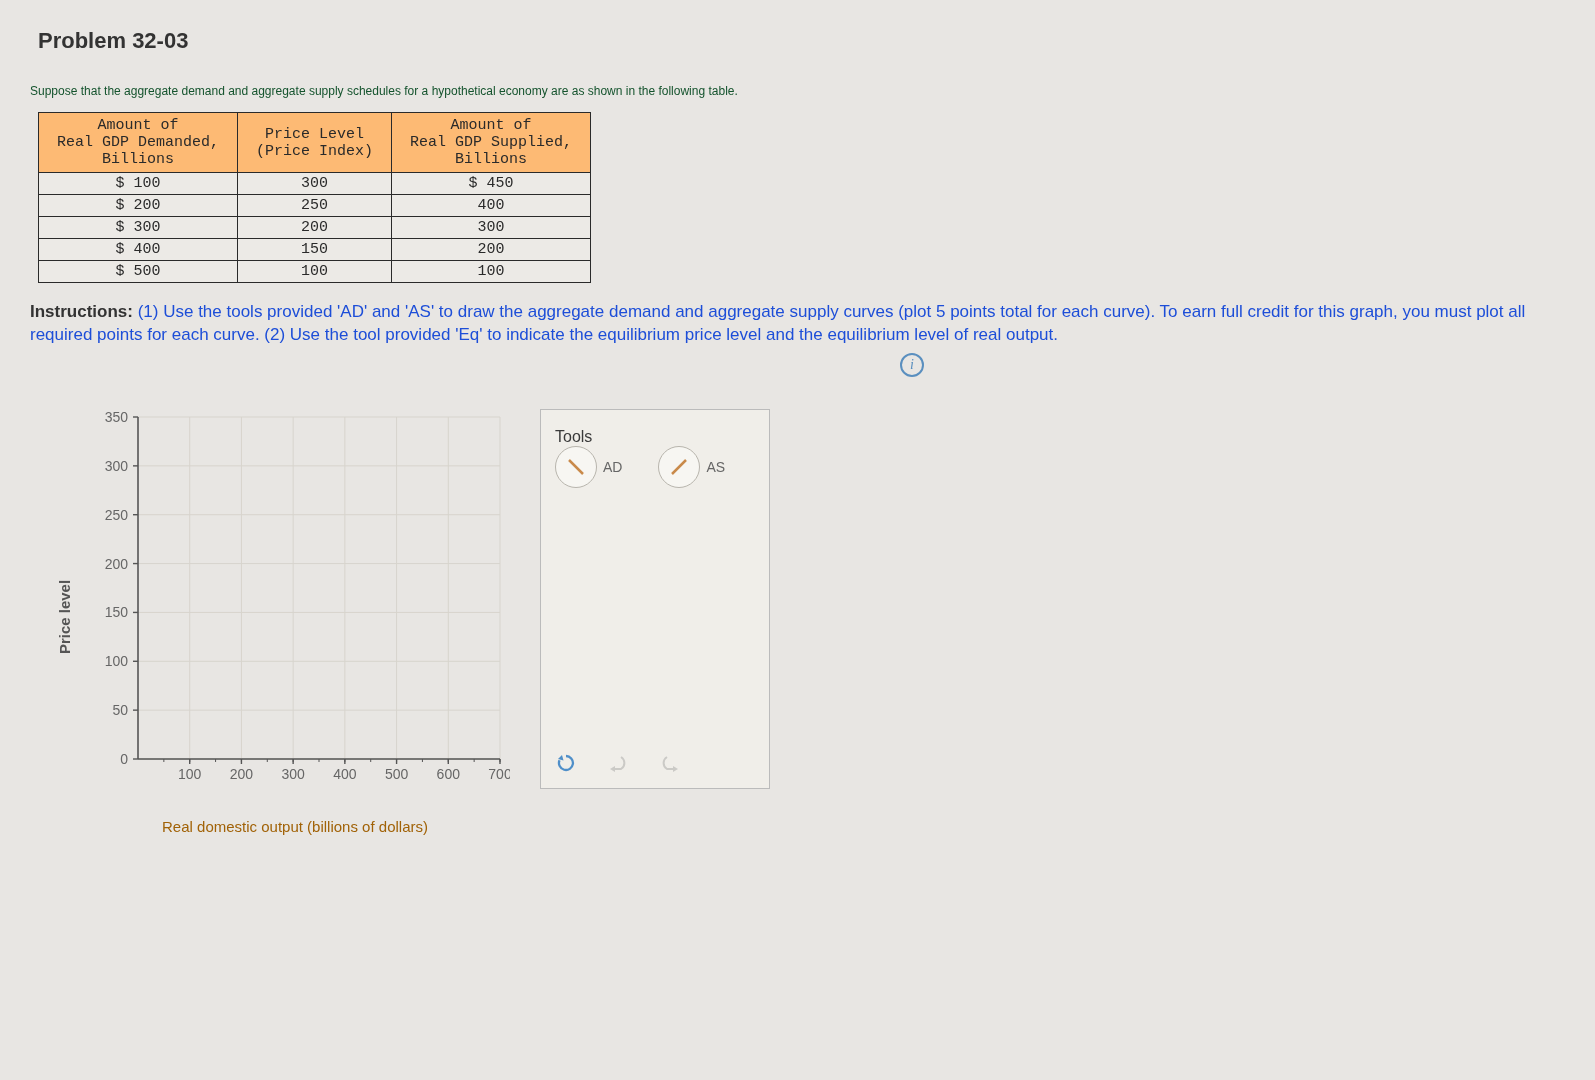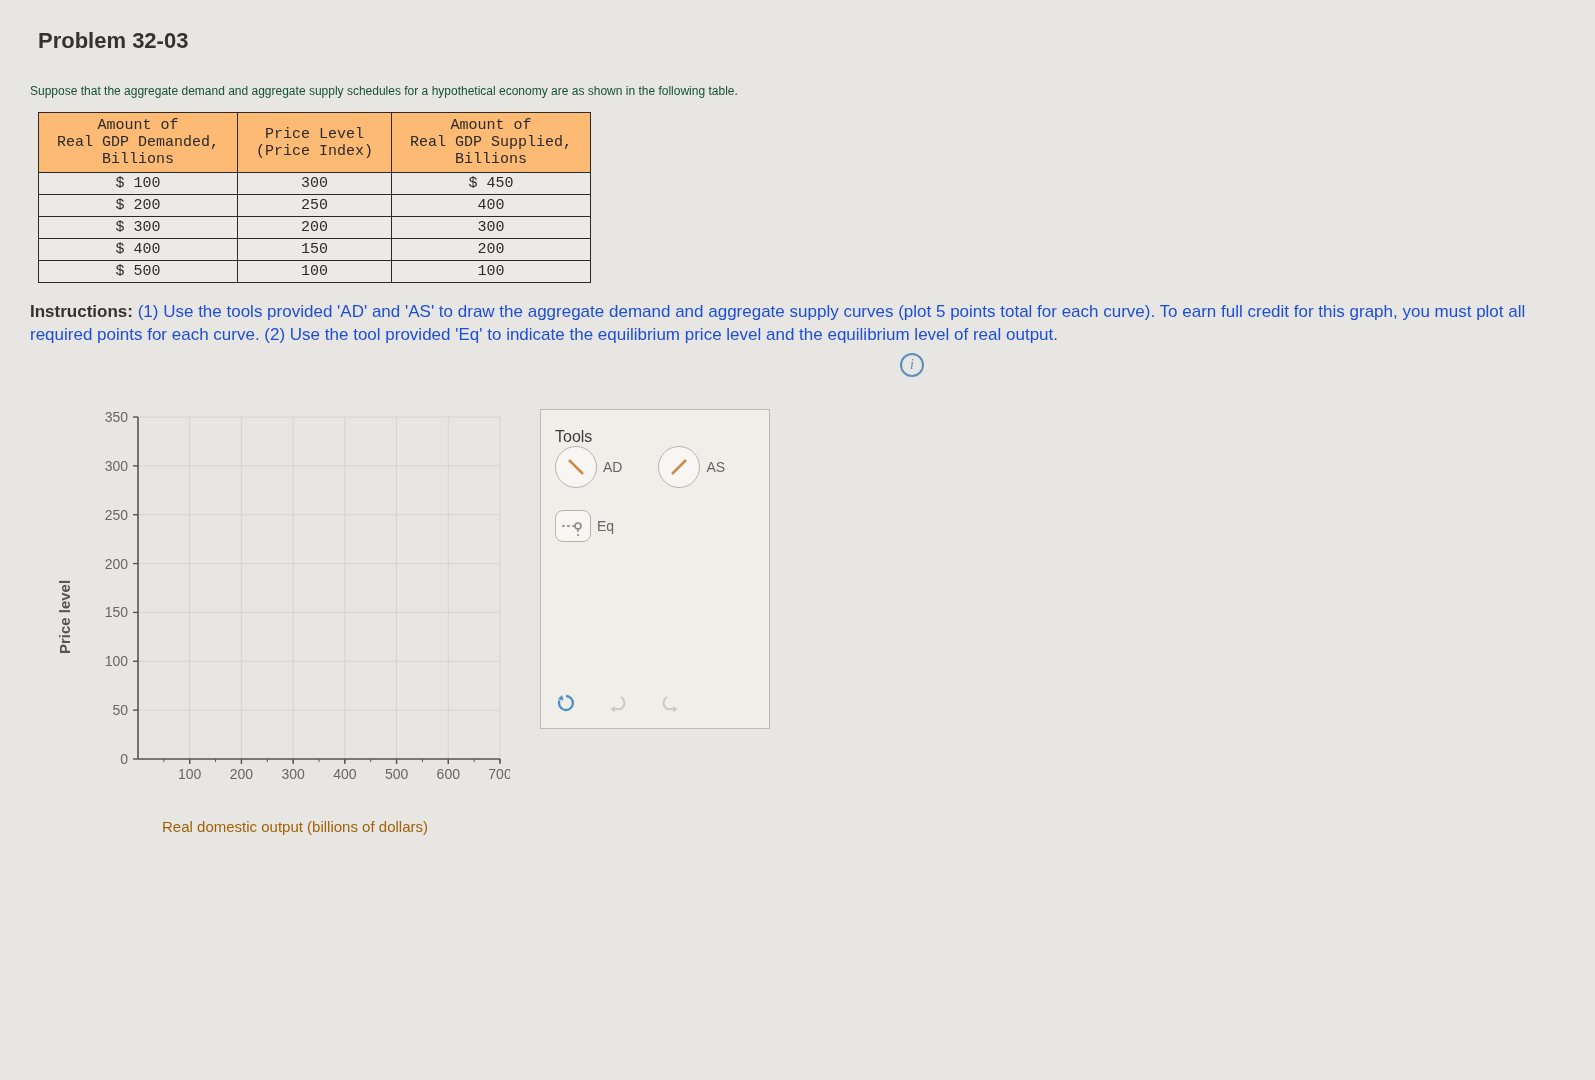--- a/index.html
+++ b/index.html
@@ -88,21 +88,21 @@
     position: absolute;
     left: 50%; bottom: -8px;
     transform: translateX(-50%);
     font-size: 15px; font-weight: normal; color: #a16207;
     white-space: nowrap;
   }
   .tools-panel {
     border: 1px solid #bbb;
     background: #f0eee9;
     width: 230px;
-    height: 320px;
+    height: 380px;
     position: relative;
     padding: 18px 14px 14px 14px;
     box-sizing: border-box;
     margin-top: 2px;
   }
   .tool-row { display: flex; gap: 36px; margin-bottom: 22px; }
   .tool {
     display: flex;
     flex-direction: row;
     align-items: center;
@@ -267,32 +267,20 @@
         <div class="tool">
           <div class="tool-btn">
             <svg width="22" height="22">
                 <line x1="4" y1="18" x2="18" y2="4" stroke="#c98a4a" stroke-width="2.5"></line>
               </svg>
           </div>
           <div class="tool-label">AS</div>
         </div>
       </div>
 
-      <div class="tool-row">
-        <div class="tool">
-          <div class="tool-btn" style="border-radius:8px;width:34px;height:30px;">
-            <svg width="26" height="20">
-              <line x1="2" y1="10" x2="16" y2="10" stroke="#888" stroke-width="1.5" stroke-dasharray="3 2"></line>
-              <circle cx="18" cy="10" r="3" fill="none" stroke="#888" stroke-width="1.5"></circle>
-              <line x1="18" y1="13" x2="18" y2="20" stroke="#888" stroke-width="1.5" stroke-dasharray="3 2"></line>
-            </svg>
-          </div>
-          <div class="tool-label">Eq</div>
-        </div>
-      </div>
 
       <div class="footer-icons">
         <span class="reset-icon">
           <svg width="22" height="22">
               <path d="M11 4 a7 7 0 1 1 -6.5 4.3" fill="none" stroke="#4f8fc9" stroke-width="2.3"></path>
               <polygon points="3,7 7,3 8.5,8.5" fill="#4f8fc9"></polygon>
             </svg>
         </span>
         <span class="nav-icon">
           <svg width="22" height="18">

